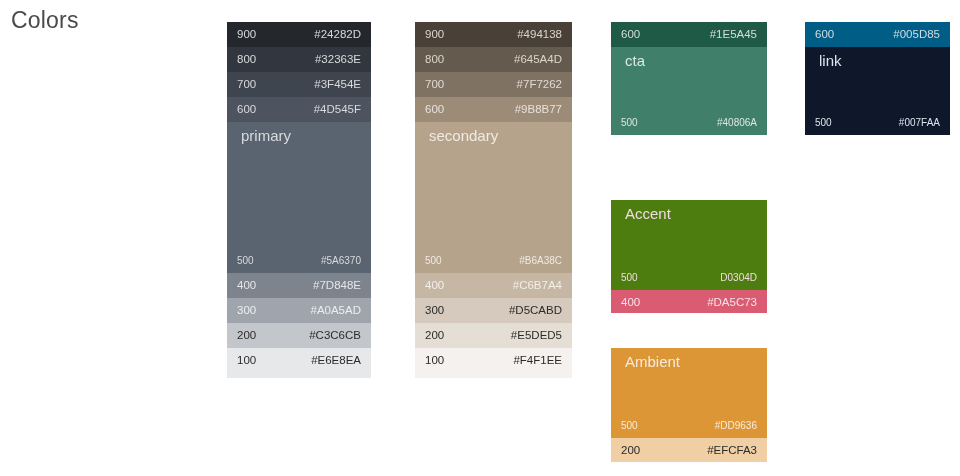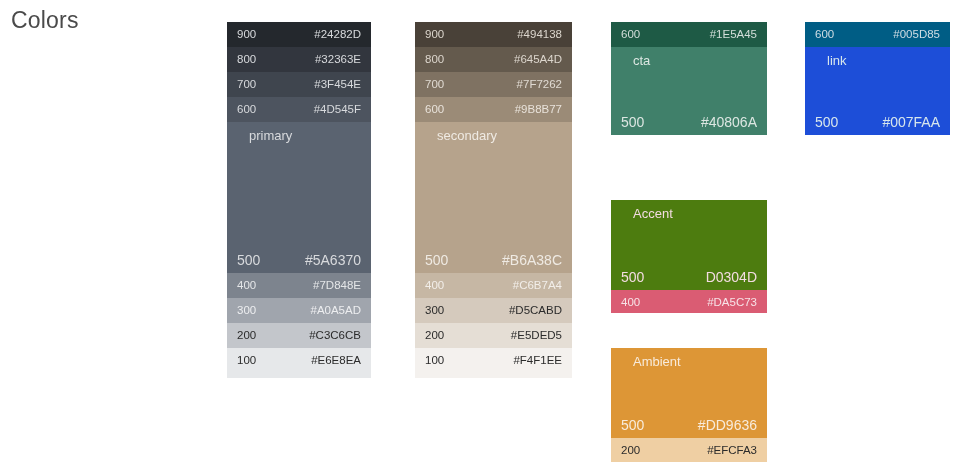--- a/index.html
+++ b/index.html
@@ -43,35 +43,35 @@
     overflow: hidden;
   }
 
   
   .swatch.named {
     display: block;
     padding: 0;
   }
   .swatch.named .named-label {
     position: absolute;
-    left: 22px;
+    left: 14px;
     top: 6px;
-    font-size: 13px;
+    font-size: 15px;
     line-height: 15px;
   }
   .swatch.named .named-foot {
     position: absolute;
     left: 0;
     right: 0;
     bottom: 5px;
     display: flex;
     align-items: center;
     justify-content: space-between;
     padding: 0 10px;
-    font-size: 14px;
+    font-size: 10px;
     line-height: 15px;
   }
 
   .tone { white-space: nowrap; }
   .hex  { white-space: nowrap; margin-left: 19px; }
 </style>
 </head>
 <body style="background: rgb(255, 255, 255);">
 
 <div id="page-title" style="color: rgb(74, 74, 74);">Colors</div>
@@ -170,21 +170,21 @@
           <span class="tone">500</span>
           <span class="hex">#40806A</span>
         </div>
       </div>
     </div>
     <div class="palette" style="left: 805px; top: 22px; width: 145px; height: 113px;">
       <div class="swatch" style="height: 25px; background: rgb(0, 93, 133); color: rgb(207, 221, 228);">
         <span class="tone">600</span>
         <span class="hex">#005D85</span>
       </div>
-      <div class="swatch named" style="height: 88px; background: #1d4ed8; color: rgb(215, 230, 236);">
+      <div class="swatch named" style="height: 88px; background: #0f172a; color: rgb(215, 230, 236);">
         <div class="named-label">link</div>
         <div class="named-foot">
           <span class="tone">500</span>
           <span class="hex">#007FAA</span>
         </div>
       </div>
     </div>
     <div class="palette" style="left: 611px; top: 200px; width: 156px; height: 113px;">
       <div class="swatch named" style="height: 90px; background: #4d7c0f; color: rgb(243, 220, 225);">
         <div class="named-label">Accent</div>

